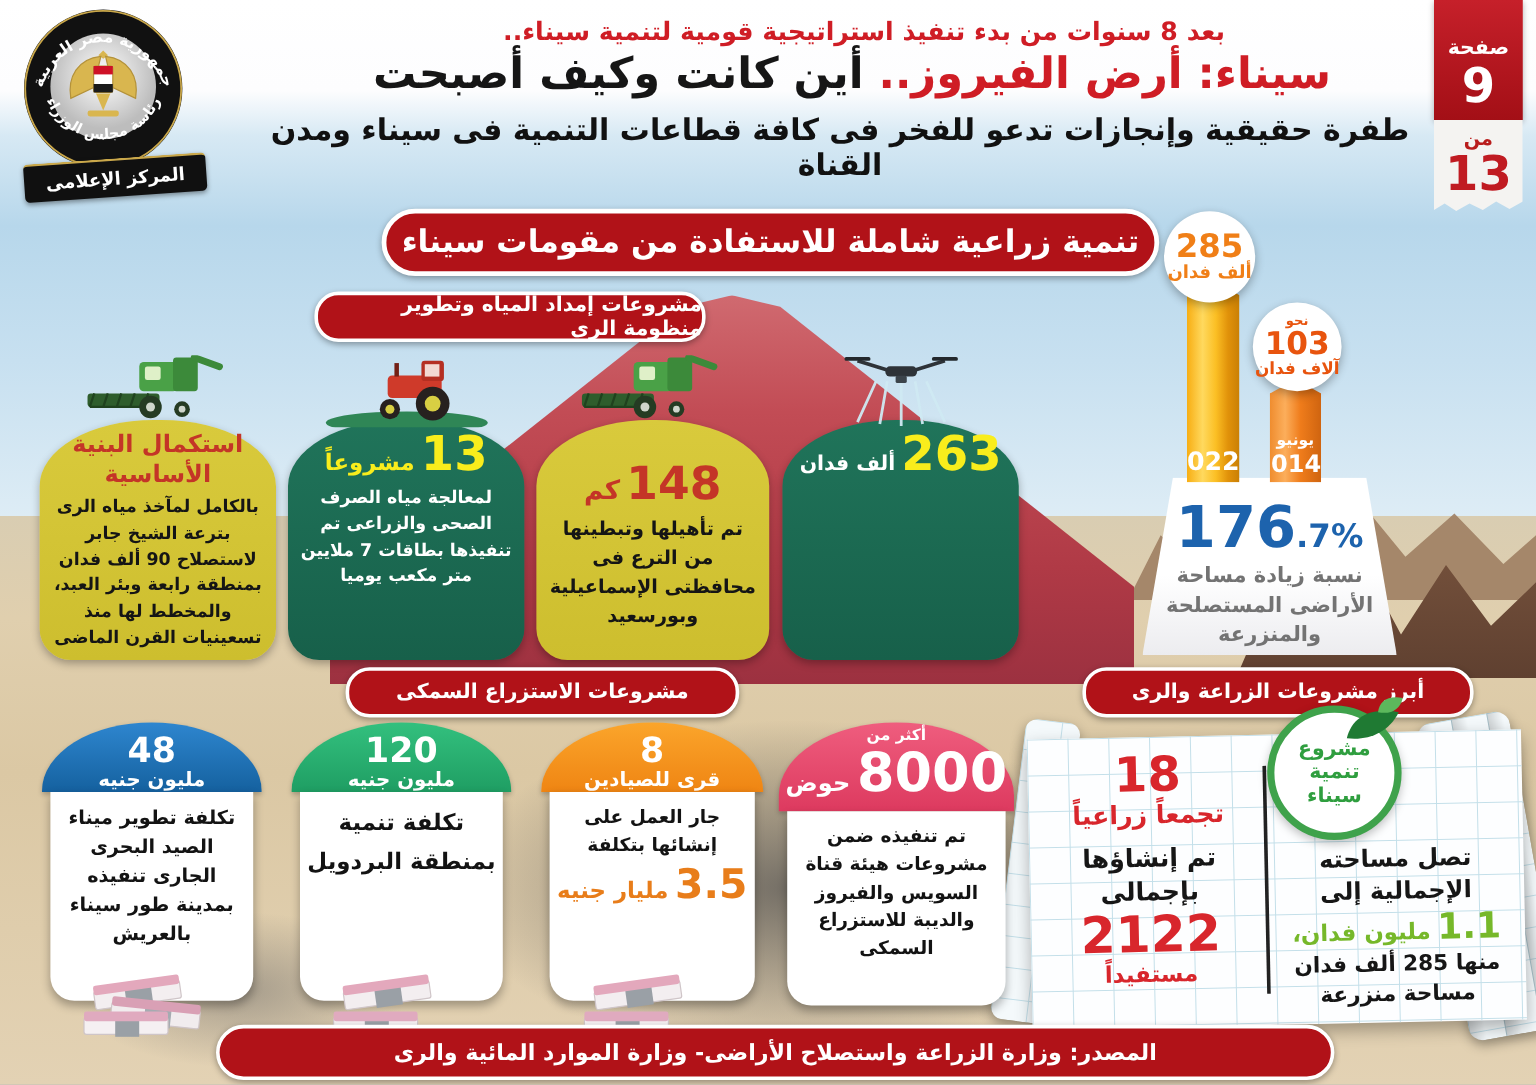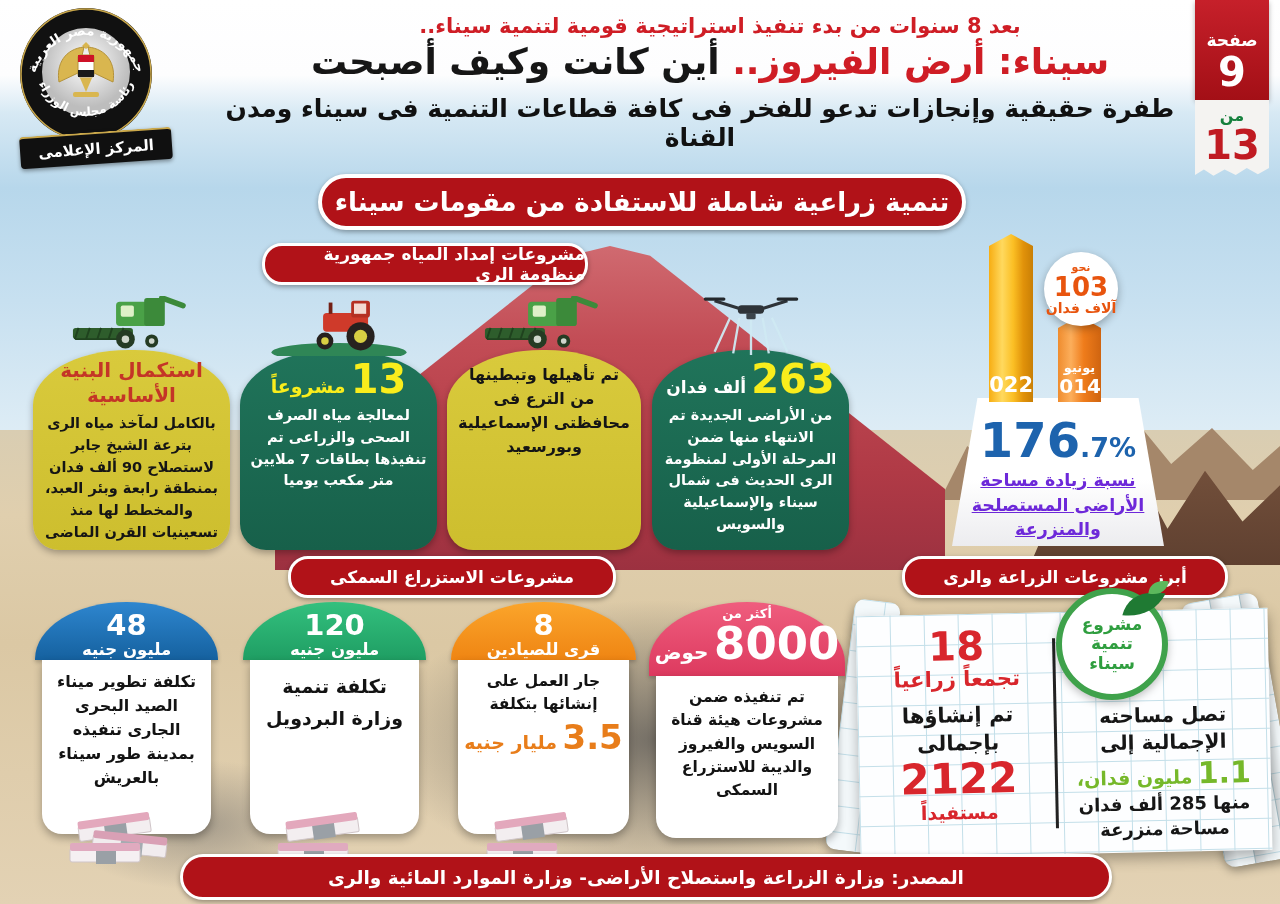--- a/index.html
+++ b/index.html
@@ -41,21 +41,21 @@
       font-size:15px;font-weight:bold;display:flex;align-items:center;justify-content:center;
       transform:rotate(-4deg);border-top:2px solid #caa84b;border-radius:4px;box-shadow:0 2px 4px rgba(0,0,0,.4);}
   
   .pb{left:1195px;top:0;width:74px;}
   .pb-red{width:74px;background:linear-gradient(#c6202a,#a30f16);color:#fff;text-align:center;
       padding:10px 0 8px;box-shadow:0 2px 5px rgba(0,0,0,.3);}
   .pb-red .lbl{font-size:17px;font-weight:bold;display:block;margin-top:20px;}
   .pb-red .num{font-size:40px;font-weight:bold;line-height:1;display:block;margin-top:2px;}
   .pb-white{width:74px;background:#f4f3f1;text-align:center;padding:6px 0 14px;
       clip-path:polygon(0 0,100% 0,100% 86%,85% 94%,70% 86%,55% 95%,40% 88%,25% 96%,12% 88%,0 95%);}
-  .pb-white .lbl{font-size:16px;font-weight:bold;color:#15803d;display:block;}
+  .pb-white .lbl{font-size:16px;font-weight:bold;color:#b91c1c;display:block;}
   .pb-white .num{font-size:40px;font-weight:bold;color:#c01b22;line-height:1;display:block;}
   
   .sec-pill{height:36px;font-size:17px;border-radius:20px;}
   
   .rc{top:350px;height:200px;border-radius:95px 95px 26px 26px / 55px 55px 26px 26px;
       box-shadow:0 3px 7px rgba(0,0,0,.3);text-align:center;padding:8px 10px;box-sizing:border-box;}
   .rc.yellow{background:linear-gradient(#d9ca3c,#cdbe2e);}
   .rc.green{background:linear-gradient(#20745a,#17604a);}
   .rc-icon{position:absolute;top:-54px;left:50%;transform:translateX(-50%);width:150px;height:60px;}
   .rc-title{font-size:20px;font-weight:bold;color:#c43527;line-height:1.25;}
@@ -75,21 +75,21 @@
       font-weight:bold;line-height:1.05;z-index:4;}
   .bar{clip-path:polygon(0 12px,50% 0,100% 12px,100% 100%,0 100%);z-index:3;}
   .bar.gold{background:linear-gradient(90deg,#f7ad12 0%,#ffd95e 30%,#fbbf24 55%,#e1920a 78%,#c97f05 100%);}
   .bar.orange{background:linear-gradient(90deg,#ef8c2e 0%,#fcae5b 30%,#ef7c1b 60%,#cf6410 100%);}
   .bar .yr{position:absolute;bottom:5px;width:100%;text-align:center;color:#fff;font-weight:bold;line-height:1.1;}
   .platform{clip-path:polygon(12% 0,88% 0,100% 100%,0 100%);
       background:linear-gradient(180deg,#ffffff 55%,#ececef);z-index:2;}
   .pct{z-index:4;color:#1d63ad;font-weight:bold;}
   .pct .big{font-size:48px;}
   .pct .small{font-size:27px;}
-  .pct-cap{z-index:4;font-size:17.5px;font-weight:bold;color:#6d28d9;line-height:1.4;text-decoration:underline;}
+  .pct-cap{z-index:4;font-size:17.5px;font-weight:bold;color:#737373;line-height:1.4;}
   
   .fc{top:602px;text-align:center;z-index:3;}
   .fc-head{border-radius:100px 100px 0 0 / 62px 62px 0 0;color:#fff;font-weight:bold;
       padding-top:9px;height:58px;box-sizing:border-box;box-shadow:0 2px 4px rgba(0,0,0,.25);}
   .fc-head .n{font-size:29px;line-height:1;display:block;}
   .fc-head .u{font-size:16.5px;display:block;line-height:1.25;}
   .fc-head .pre{font-size:13px;display:block;line-height:1.1;}
   .fc-head.tall{height:74px;padding-top:5px;}
   .h-blue{background:linear-gradient(#2e86cf,#15619f);}
   .h-green{background:linear-gradient(#33c07e,#1f9e63);}
@@ -204,21 +204,21 @@
 
   <div class="abs kicker center">بعد 8 سنوات من بدء تنفيذ استراتيجية قومية لتنمية سيناء..</div>
   <div class="abs title center">
     <span class="red">سيناء: أرض الفيروز..</span>
     <span>أين كانت وكيف أصبحت</span>
   </div>
   <div class="abs subtitle center">طفرة حقيقية وإنجازات تدعو للفخر فى كافة قطاعات التنمية فى سيناء ومدن القناة</div>
 
   <div class="abs pill main-banner">تنمية زراعية شاملة للاستفادة من مقومات سيناء</div>
 
-  <div class="abs pill sec-pill" style="left:262px;top:243px;width:320px;">مشروعات إمداد المياه جمهورية منظومة الرى</div>
+  <div class="abs pill sec-pill" style="left:262px;top:243px;width:320px;">مشروعات إمداد المياه وتطوير منظومة الرى</div>
 
   <div class="abs rc yellow" style="left:33px;width:197px;">
     <div class="rc-icon">
       <svg viewBox="0 0 150 64" width="150" height="60">
         <rect x="58" y="6" width="34" height="26" rx="4" fill="#4aa147"></rect>
         <rect x="63" y="10" width="14" height="12" rx="2" fill="#dff0c8"></rect>
         <rect x="88" y="2" width="22" height="30" rx="3" fill="#3c8a3a"></rect>
         <rect x="104" y="-2" width="30" height="6" rx="3" fill="#3c8a3a" transform="rotate(20 104 1)"></rect>
         <rect x="12" y="34" width="64" height="12" rx="3" fill="#2e5d2c"></rect>
         <path d="M14,46 l60,0 M18,34 l-4,12 M30,34 l-4,12 M42,34 l-4,12 M54,34 l-4,12 M66,34 l-4,12" stroke="#1f421e" stroke-width="2" fill="none"></path>
@@ -261,43 +261,50 @@
         <rect x="88" y="2" width="22" height="30" rx="3" fill="#3c8a3a"></rect>
         <rect x="104" y="-2" width="30" height="6" rx="3" fill="#3c8a3a" transform="rotate(20 104 1)"></rect>
         <rect x="12" y="34" width="64" height="12" rx="3" fill="#2e5d2c"></rect>
         <path d="M14,46 l60,0 M18,34 l-4,12 M30,34 l-4,12 M42,34 l-4,12 M54,34 l-4,12 M66,34 l-4,12" stroke="#1f421e" stroke-width="2" fill="none"></path>
         <circle cx="68" cy="46" r="10" fill="#253b23"></circle>
           <circle cx="68" cy="46" r="4" fill="#cfd6cc"></circle>
         <circle cx="96" cy="48" r="7" fill="#253b23"></circle>
           <circle cx="96" cy="48" r="3" fill="#cfd6cc"></circle>
       </svg>
     </div>
+    <div class="rc-num" style="margin-top:26px;">
+      <span class="n" style="font-size:38px;">148</span>
+      <span class="u" style="font-size:22px;">كم</span>
+    </div>
     <div class="rc-body" style="font-size:16px;">تم تأهيلها وتبطينها من الترع فى محافظتى الإسماعيلية وبورسعيد</div>
   </div>
 
   <div class="abs rc green" style="left:652px;width:197px;">
     <div class="rc-icon">
       <svg viewBox="0 0 150 80" width="150" height="62">
         <path d="M48,28 L28,72 M60,28 L52,74 M75,28 L75,76 M90,28 L98,74 M102,28 L122,72" stroke="#cfe9f2" stroke-width="3" opacity=".95" fill="none"></path>
         <rect x="58" y="12" width="34" height="11" rx="5" fill="#2e3338"></rect>
         <rect x="69" y="22" width="12" height="8" rx="2" fill="#3c444b"></rect>
         <path d="M60,16 L28,6 M90,16 L122,6" stroke="#2e3338" stroke-width="4"></path>
         <rect x="14" y="2" width="28" height="4" rx="2" fill="#23282c"></rect>
         <rect x="108" y="2" width="28" height="4" rx="2" fill="#23282c"></rect>
       </svg>
     </div>
     <div class="rc-num">
       <span class="n">263</span>
       <span class="u" style="color:#fff;font-size:17px;">ألف فدان</span>
     </div>
-    <div class="rc-body">من الأراضى الجديدة تم الانتهاء منها ضمن المرحلة الأولى لمنظومة الرى الحديث فى شمال سيناء والإسماعيلية والسويس</div>
   </div>
 
   <div class="abs platform" style="left:952px;top:398px;width:212px;height:148px;"></div>
 
+  <div class="abs cbadge" style="left:970px;top:176px;width:76px;height:76px;">
+    <span style="font-size:27px;color:#f07f17;">285</span>
+    <span style="font-size:15px;color:#f07f17;">ألف فدان</span>
+  </div>
   <div class="abs bar gold" style="left:989px;top:234px;width:44px;height:168px;">
     <div class="yr" style="font-size:21px;">2022</div>
   </div>
 
   <div class="abs cbadge" style="left:1044px;top:252px;width:74px;height:74px;">
     <span style="font-size:11px;color:#e8540e;">نحو</span>
     <span style="font-size:26px;color:#e8540e;">103</span>
     <span style="font-size:14px;color:#e8540e;">آلاف فدان</span>
   </div>
   <div class="abs bar orange" style="left:1058px;top:316px;width:43px;height:86px;">
@@ -343,21 +350,21 @@
       </svg>
     </div>
   </div>
 
   <div class="abs fc" style="left:243px;width:183px;">
     <div class="fc-head h-green">
       <span class="n">120</span>
       <span class="u">مليون جنيه</span>
     </div>
     <div class="fc-body" style="min-height:150px;">
-      <div class="txt big">تكلفة تنمية وزارة البردويل</div>
+      <div class="txt big">تكلفة تنمية بمنطقة البردويل</div>
       <svg class="money" viewBox="0 0 130 74">
         <g transform="rotate(-8 65 40)">
           <rect x="18" y="22" width="72" height="15" rx="2" fill="#f3eef0" stroke="#cfc5c8"></rect>
           <rect x="44" y="19" width="22" height="20" fill="#9aa0a6"></rect>
           <rect x="18" y="17" width="72" height="8" rx="2" fill="#e3a8bc"></rect>
         </g>
         <g>
           <rect x="8" y="50" width="70" height="14" rx="2" fill="#f5f0f2" stroke="#cfc5c8"></rect>
           <rect x="34" y="47" width="20" height="19" fill="#9aa0a6"></rect>
           <rect x="8" y="45" width="70" height="8" rx="2" fill="#e0aabf"></rect>

